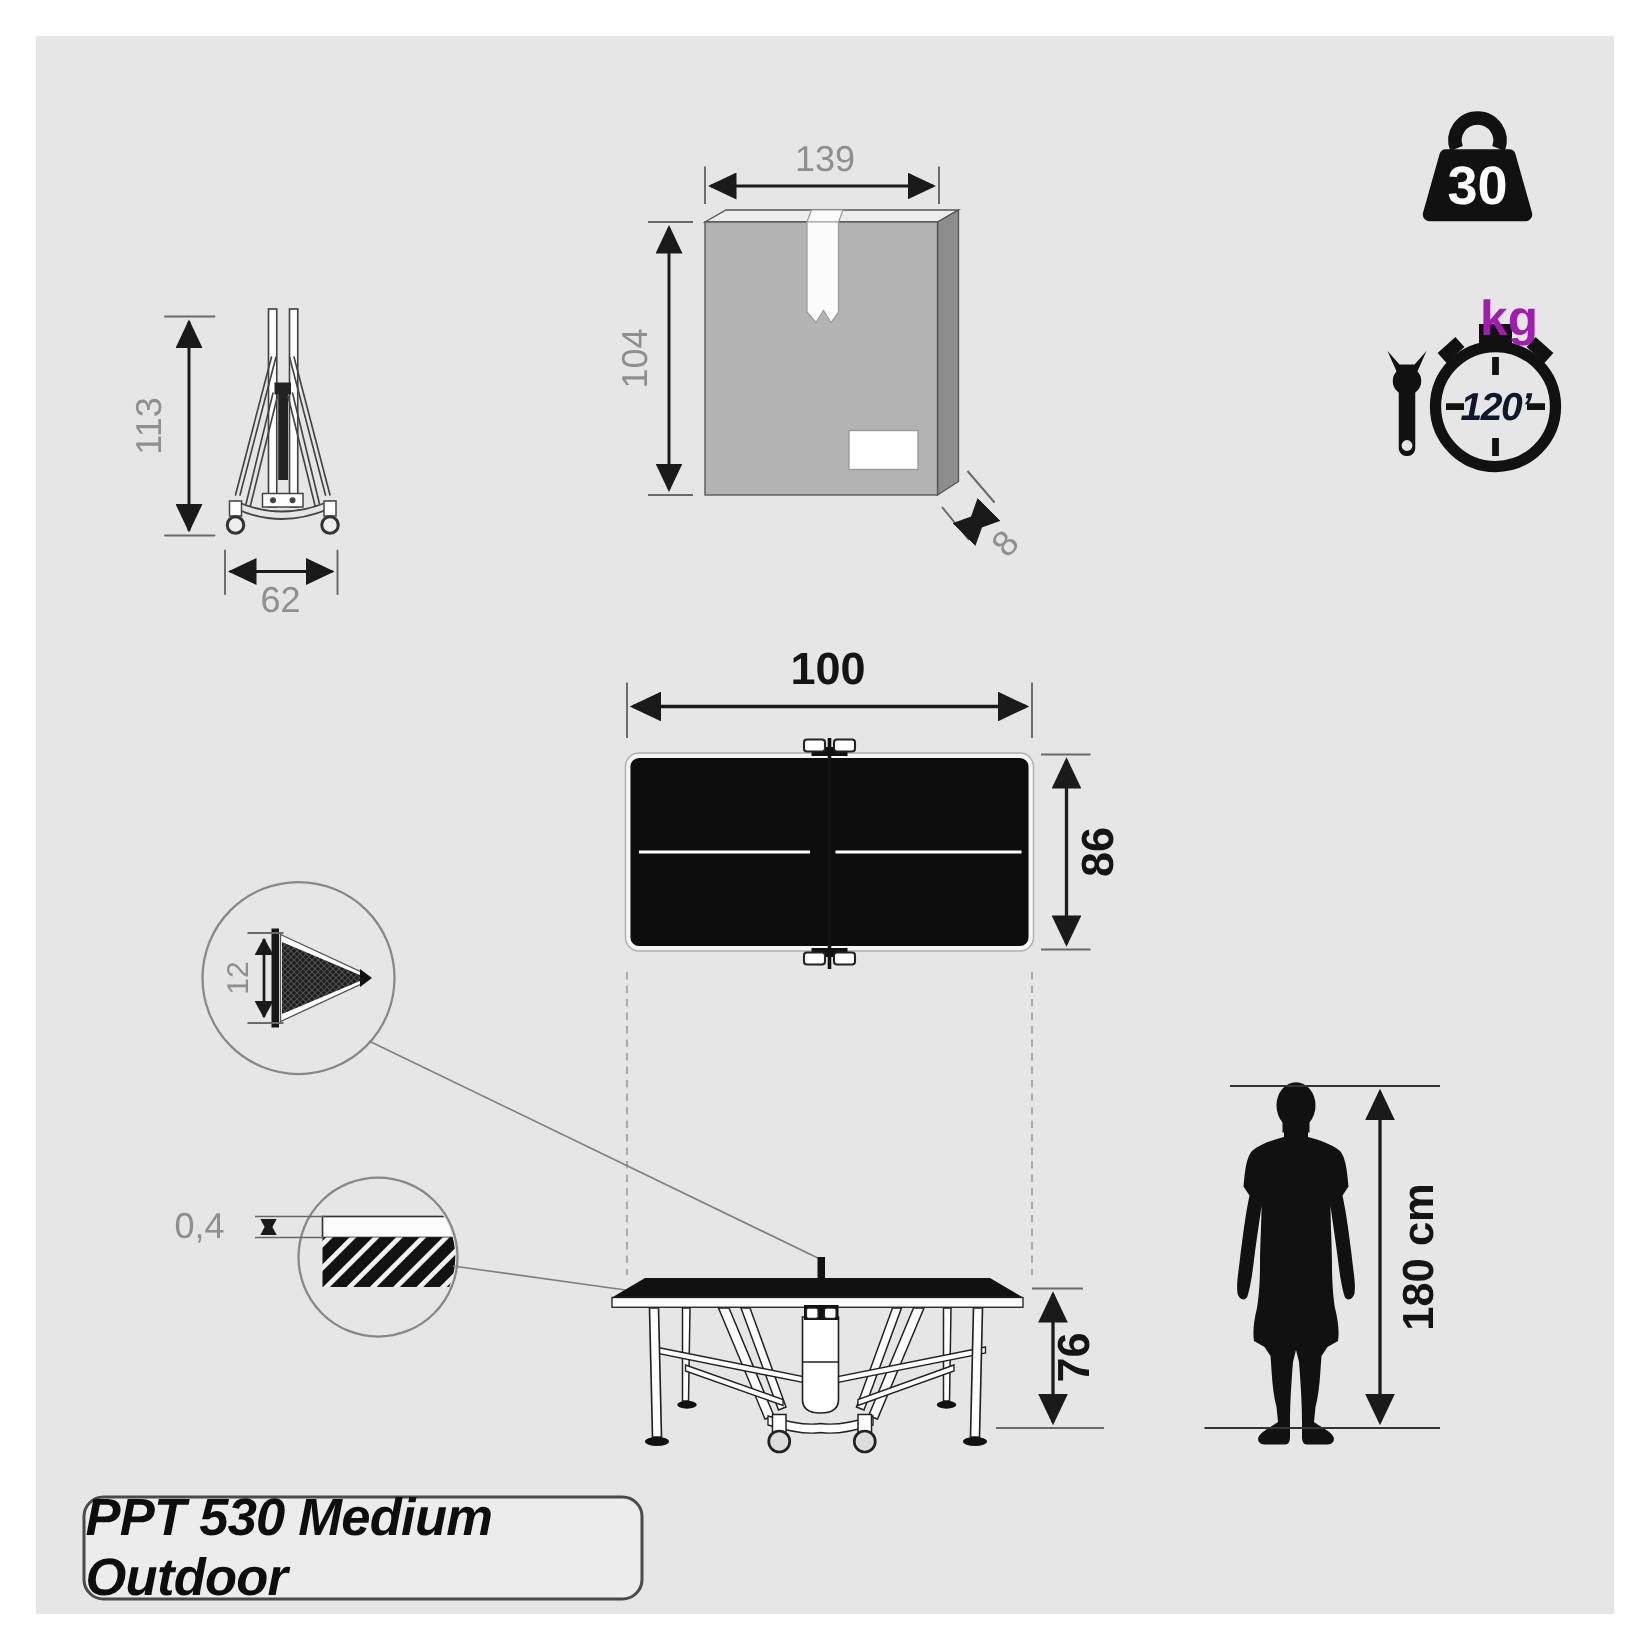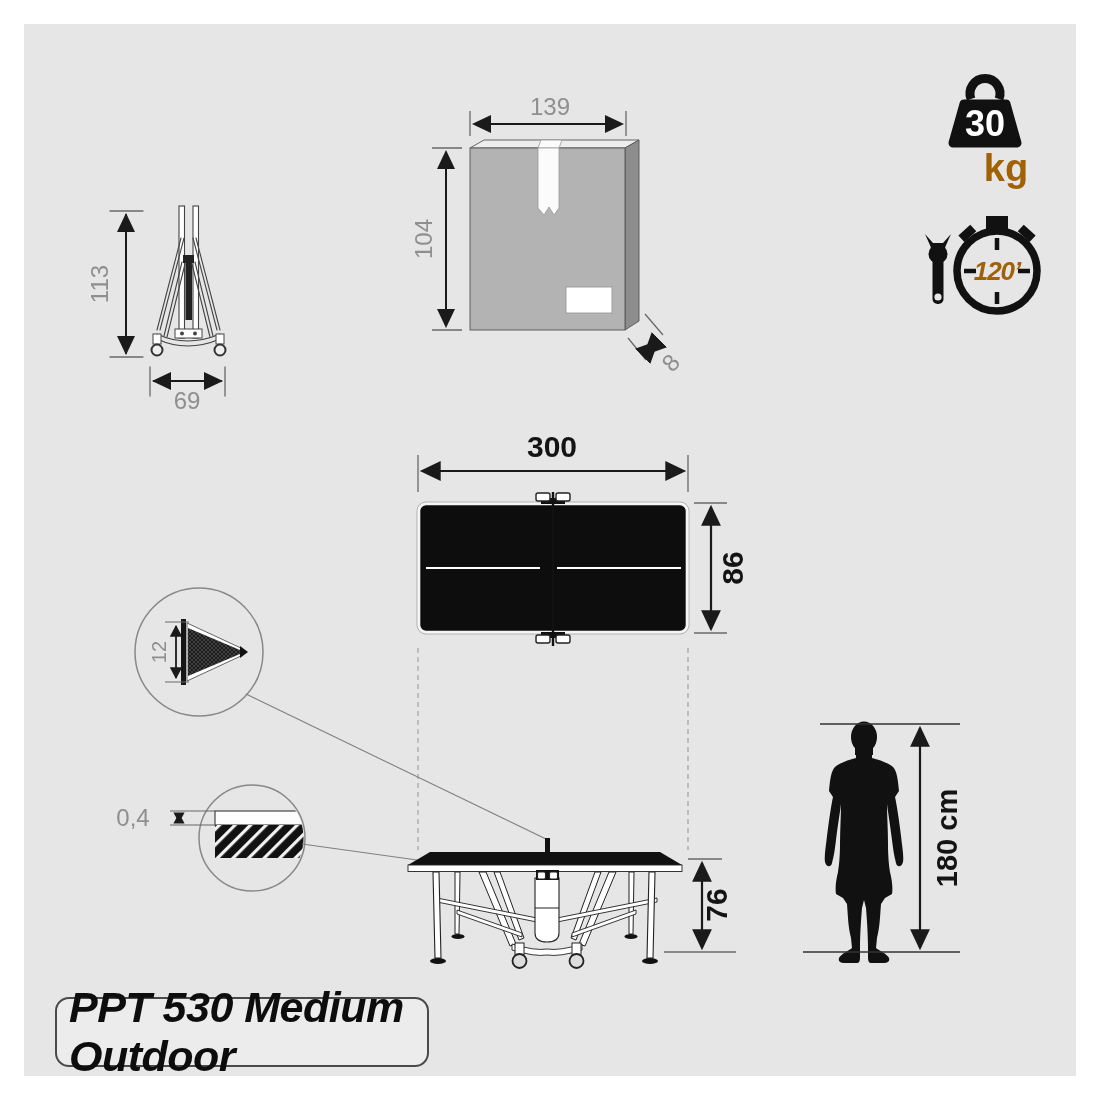--- a/index.html
+++ b/index.html
@@ -7,26 +7,26 @@
           font-family:"Liberation Sans","DejaVu Sans",sans-serif;}
   .board{position:absolute;left:24px;top:24px;width:1052px;height:1052px;background:#e6e6e6;}
   svg.layer{position:absolute;left:0;top:0;width:1100px;height:1100px;}
   .lbl{position:absolute;transform:translate(-50%,-50%);white-space:nowrap;line-height:1;
        font-family:"Liberation Sans","DejaVu Sans",sans-serif;}
   .rot{transform:translate(-50%,-50%) rotate(-90deg);}
   .gray{color:#8f8f8f;font-size:24px;font-weight:400;}
   .gray-sm{color:#8f8f8f;font-size:20px;font-weight:400;}
   .big{color:#141414;font-size:30px;font-weight:700;}
   .white-num{color:#ffffff;font-size:36px;font-weight:700;}
-  .kg{color:#a16207;font-size:38px;font-weight:700;}
-  .timer-num{color:#a16207;font-size:26px;font-weight:700;font-style:italic;letter-spacing:-1px;}
+  .kg{color:#a21caf;font-size:33px;font-weight:700;margin-top:44px;}
+  .timer-num{color:#0f172a;font-size:26px;font-weight:700;font-style:italic;letter-spacing:-1px;}
   .rot45{transform:translate(-50%,-50%) rotate(-48deg);}
   .badge{position:absolute;left:55px;top:997px;width:370px;height:66px;border:2px solid #4a4a4a;
          border-radius:14px;background:#ececec;display:flex;align-items:center;justify-content:center;}
-  .badge span{color:#0d0d0d;font-size:43px;font-weight:700;font-style:italic;letter-spacing:-0.5px;margin-left:12px;}
+  .badge span{color:#0d0d0d;font-size:35px;font-weight:700;font-style:italic;letter-spacing:-0.5px;}
 </style>
 </head>
 <body>
 
 <div class="canvas">
   <div class="board"></div>
 
   <svg class="layer" viewBox="0 0 1100 1100">
     <defs>
       <marker id="ah" markerWidth="11" markerHeight="9" refX="8.5" refY="4.5" orient="auto-start-reverse">
@@ -213,28 +213,28 @@
         C897,868 902,867 903,862 C904,856 902,846 901,836
         C899,820 897,806 895,797 L899,791 C898,780 897,771 893,767
         C888,763 880,760 872,758 L872,753 Z"></path>
 
       <path d="M820,724 L960,724 M803,952 L960,952" stroke="#333" stroke-width="1.4"></path>
       <line x1="920" y1="728" x2="920" y2="948" stroke="#1a1a1a" stroke-width="2.2" marker-start="url(#ah)" marker-end="url(#ah)"></line>
     </g>
   </svg>
 
   <span class="lbl rot gray" style="left:100px;top:284px;">113</span>
-  <span class="lbl gray" style="left:187px;top:401px;">69</span>
+  <span class="lbl gray" style="left:187px;top:401px;">62</span>
   <span class="lbl gray" style="left:550px;top:107px;">139</span>
   <span class="lbl rot gray" style="left:424px;top:239px;">104</span>
   <span class="lbl rot45 gray" style="left:671px;top:363px;">8</span>
   <span class="lbl white-num" style="left:985px;top:124px;">30</span>
   <span class="lbl kg" style="left:1006px;top:168px;">kg</span>
   <span class="lbl timer-num" style="left:997px;top:271px;">120’</span>
-  <span class="lbl big" style="left:552px;top:447px;">300</span>
+  <span class="lbl big" style="left:552px;top:447px;">100</span>
   <span class="lbl rot big" style="left:733px;top:568px;">86</span>
   <span class="lbl rot gray-sm" style="left:159px;top:652px;">12</span>
   <span class="lbl gray" style="left:133px;top:818px;">0,4</span>
   <span class="lbl rot big" style="left:717px;top:905px;">76</span>
   <span class="lbl rot big" style="left:947px;top:838px;font-size:29px;">180 cm</span>
 
   <div class="badge">
     <span>PPT 530 Medium Outdoor</span>
   </div>
 </div>

